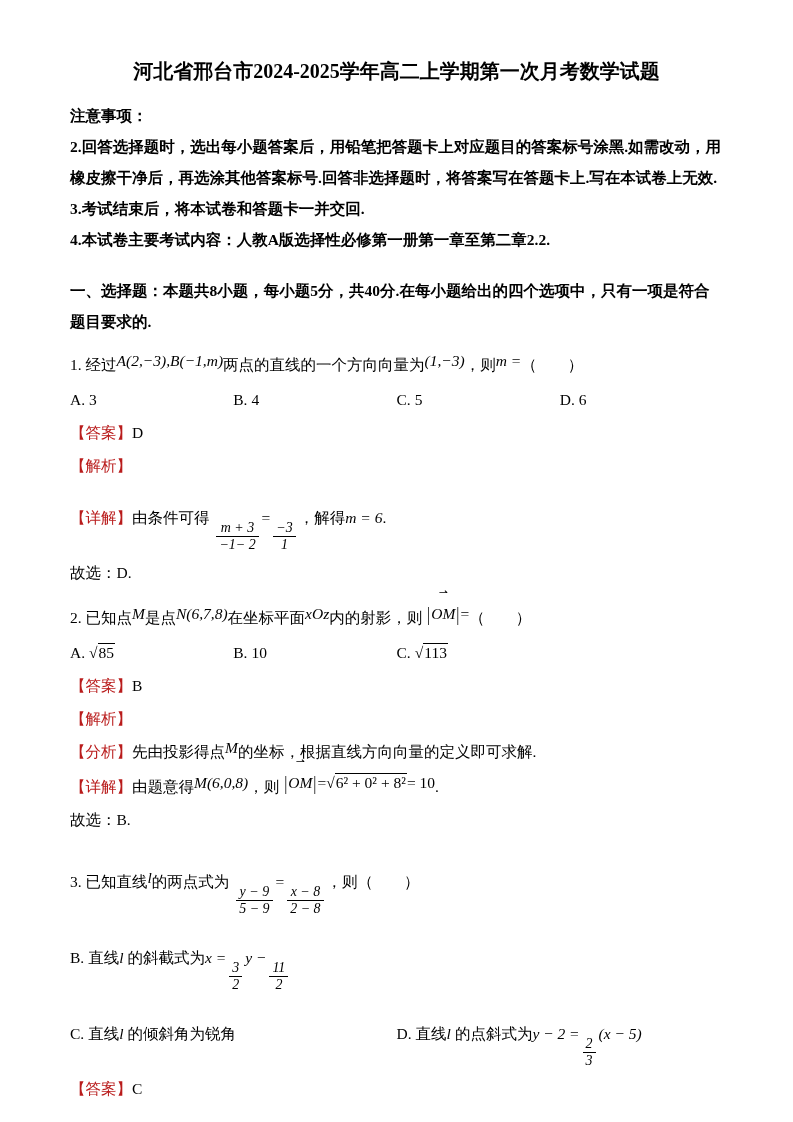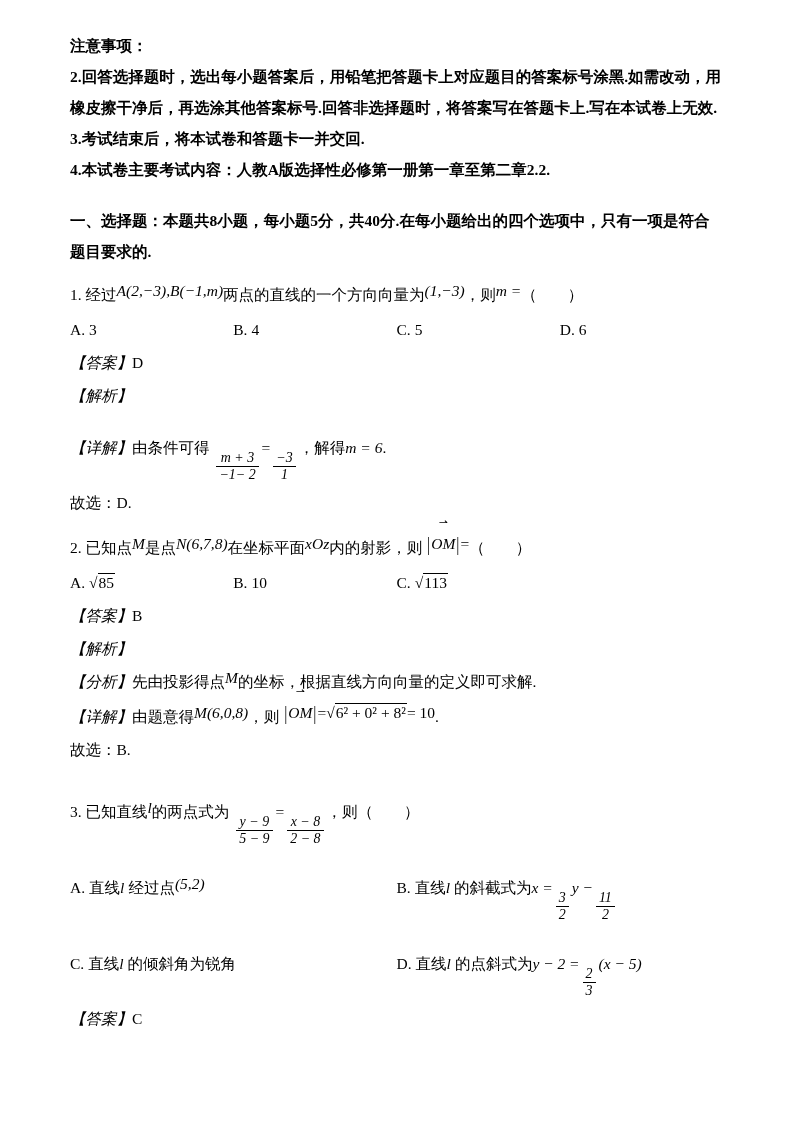--- a/index.html
+++ b/index.html
@@ -19,21 +19,21 @@
     font-weight: bold;
     text-align: center;
     margin: 26px 0 14px 0;
     line-height: 1.5;
   }
   p { margin: 0; }
   .bold { font-weight: bold; }
   .section-header { margin-top: 20px; }
   .qblock { margin-top: 12px; }
   .line { margin-top: 2px; }
-  .marker { color: #000000; font-style: italic; }
+  .marker { color: #b91c1c; }
   .math { font-style: italic; font-family: "Liberation Serif", serif; }
   .upright { font-style: normal; }
   .lift { position: relative; top: -4px; display: inline-block; }
   .frac {
     display: inline-block;
     vertical-align: middle;
     text-align: center;
     line-height: 1.15;
     font-size: 0.9em;
     margin: 0 3px;
@@ -55,20 +55,21 @@
   .opt-row { display: flex; margin-top: 4px; align-items: baseline; }
   .opt-row .opt { flex: 0 0 25%; }
   .opt-row.two .opt { flex: 0 0 50%; }
   .sp { display: inline-block; width: 4px; }
 </style>
 </head>
 <body>
 
 <div class="page">
 
+  <h1 class="title">河北省邢台市2024-2025学年高二上学期第一次月考数学试题</h1>
 
   <div class="notice">
     <p class="bold">注意事项：</p>
     <p class="bold">2.回答选择题时，选出每小题答案后，用铅笔把答题卡上对应题目的答案标号涂黑.如需改动，用橡皮擦干净后，再选涂其他答案标号.回答非选择题时，将答案写在答题卡上.写在本试卷上无效.</p>
     <p class="bold">3.考试结束后，将本试卷和答题卡一并交回.</p>
     <p class="bold">4.本试卷主要考试内容：人教A版选择性必修第一册第一章至第二章2.2.</p>
   </div>
 
   <p class="bold section-header">一、选择题：本题共8小题，每小题5分，共40分.在每小题给出的四个选项中，只有一项是符合题目要求的.</p>
 
@@ -123,21 +124,20 @@
     <p class="line">故选：B.</p>
   </div>
 
   <div class="qblock">
     <p class="line">
       <span>3.</span>
       <span>已知直线</span><span class="math lift">l</span><span>的两点式为</span>
       <span class="math"><span class="frac"><span class="num">y − 9</span><span class="den">5 − 9</span></span><span class="upright">=</span><span class="frac"><span class="num">x − 8</span><span class="den">2 − 8</span></span></span><span>，则</span><span>（　　）</span>
     </p>
     <div class="opt-row two">
-      <span class="opt"><span>A.</span><span class="sp"></span><span>直线</span><span class="math">l</span><span class="sp"></span><span>经过点</span><span class="math lift">(5,2)</span></span>
       <span class="opt"><span>B.</span><span class="sp"></span><span>直线</span><span class="math">l</span><span class="sp"></span><span>的斜截式为</span><span class="math"><span>x =</span><span class="frac"><span class="num">3</span><span class="den">2</span></span><span>y −</span><span class="frac"><span class="num">11</span><span class="den">2</span></span></span></span>
     </div>
     <div class="opt-row two">
       <span class="opt"><span>C.</span><span class="sp"></span><span>直线</span><span class="math">l</span><span class="sp"></span><span>的倾斜角为锐角</span></span>
       <span class="opt"><span>D.</span><span class="sp"></span><span>直线</span><span class="math">l</span><span class="sp"></span><span>的点斜式为</span><span class="math"><span>y − 2 =</span><span class="frac"><span class="num">2</span><span class="den">3</span></span><span>(x − 5)</span></span></span>
     </div>
     <p class="line">
       <span class="marker">【答案】</span><span>C</span>
     </p>
   </div>

